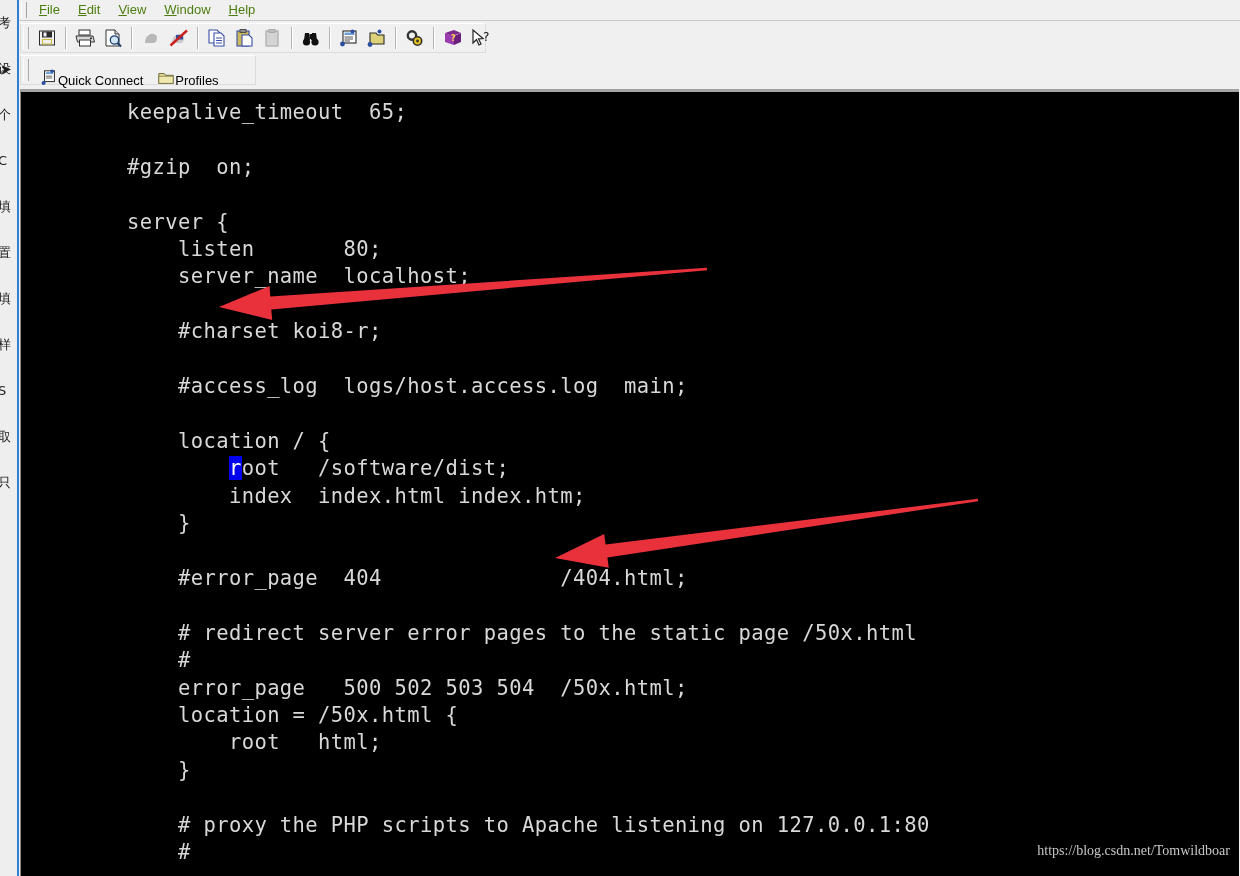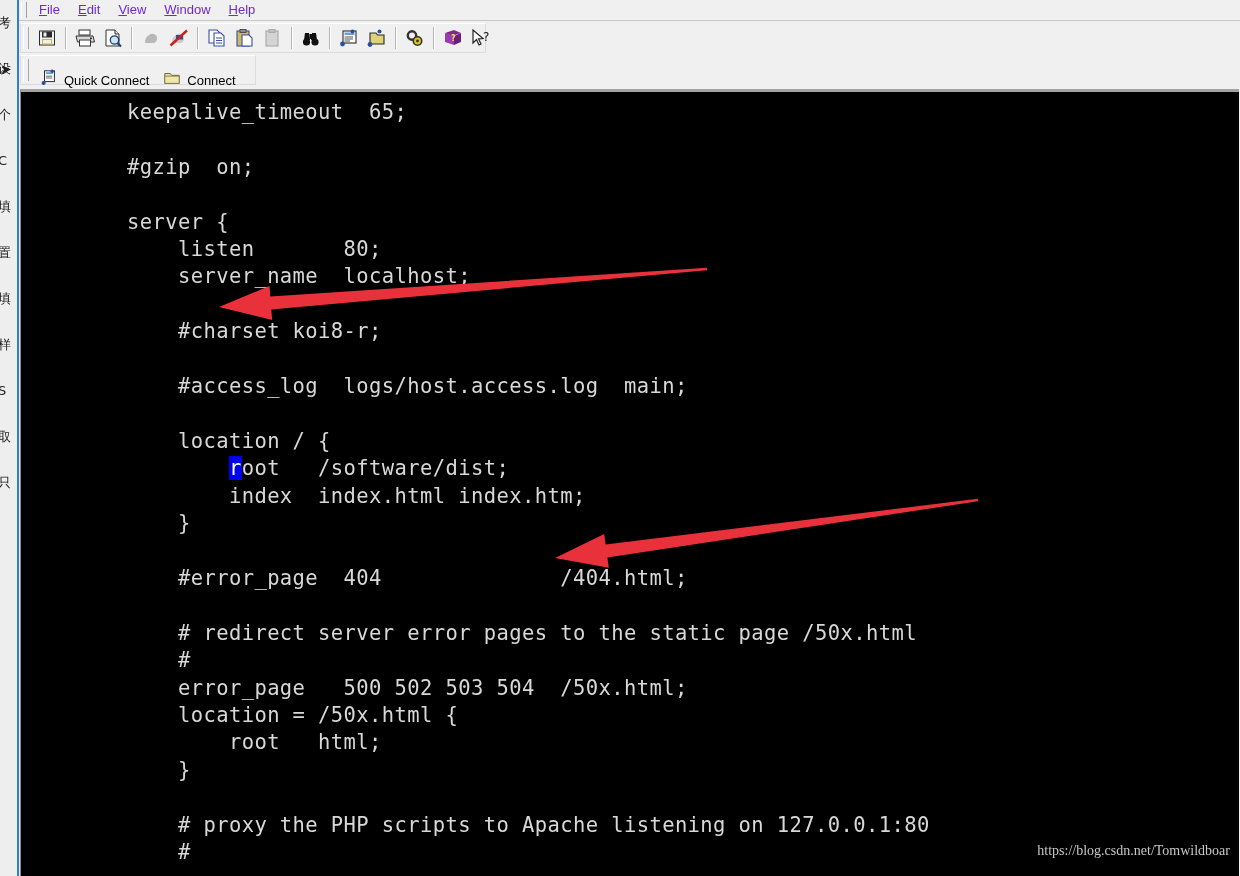--- a/index.html
+++ b/index.html
@@ -83,21 +83,21 @@
   .menu-grip {
     width: 6px;
     height: 16px;
     margin: 0 3px 0 2px;
     border-left: 1px solid #ffffff;
     border-right: 1px solid #a0a0a0;
     box-sizing: border-box;
   }
   .menu-item {
     font-size: 13px;
-    color: #6d28d9;
+    color: #4d7c0f;
     padding: 1px 9px 2px 9px;
     cursor: default;
     white-space: nowrap;
   }
   .menu-item .mn { text-decoration: underline; }
 
   
   .toolbar {
     position: absolute;
     left: 0;
@@ -162,21 +162,20 @@
     width: 236px;
     margin-left: 1px;
     background: #f0f0f0;
     border: 1px solid #dcdcdc;
     border-top: 1px solid #ffffff;
     box-sizing: border-box;
   }
   .qc-btn {
     display: flex;
     align-items: center;
-    gap: 6px;
     padding: 2px 7px;
     height: 26px;
     cursor: default;
     white-space: nowrap;
     margin-top: 20px;
   }
   .qc-btn span.lbl { font-size: 13px; color: #000; }
 
   
   .term-frame {
@@ -445,21 +444,21 @@
           <span class="lbl">Quick Connect</span>
         </div>
 
         <div class="qc-btn">
           <span>
             <svg width="18" height="18" viewBox="0 0 20 20">
               <path d="M2 5 h6 l1.5 2 h8.5 v9 H2 Z" fill="#e6dc9a" stroke="#6b6b3c" stroke-width="1.1"></path>
               <path d="M2 8 h16 v8 H2 Z" fill="#efe7ad" stroke="#6b6b3c" stroke-width="0.8"></path>
             </svg>
           </span>
-          <span class="lbl">Connect</span>
+          <span class="lbl">Profiles</span>
         </div>
       </div>
     </div>
 
     <div class="term-frame">
       <div class="term">
 
         <pre class="term-text" id="term-text">    keepalive_timeout  65;
 
     #gzip  on;

